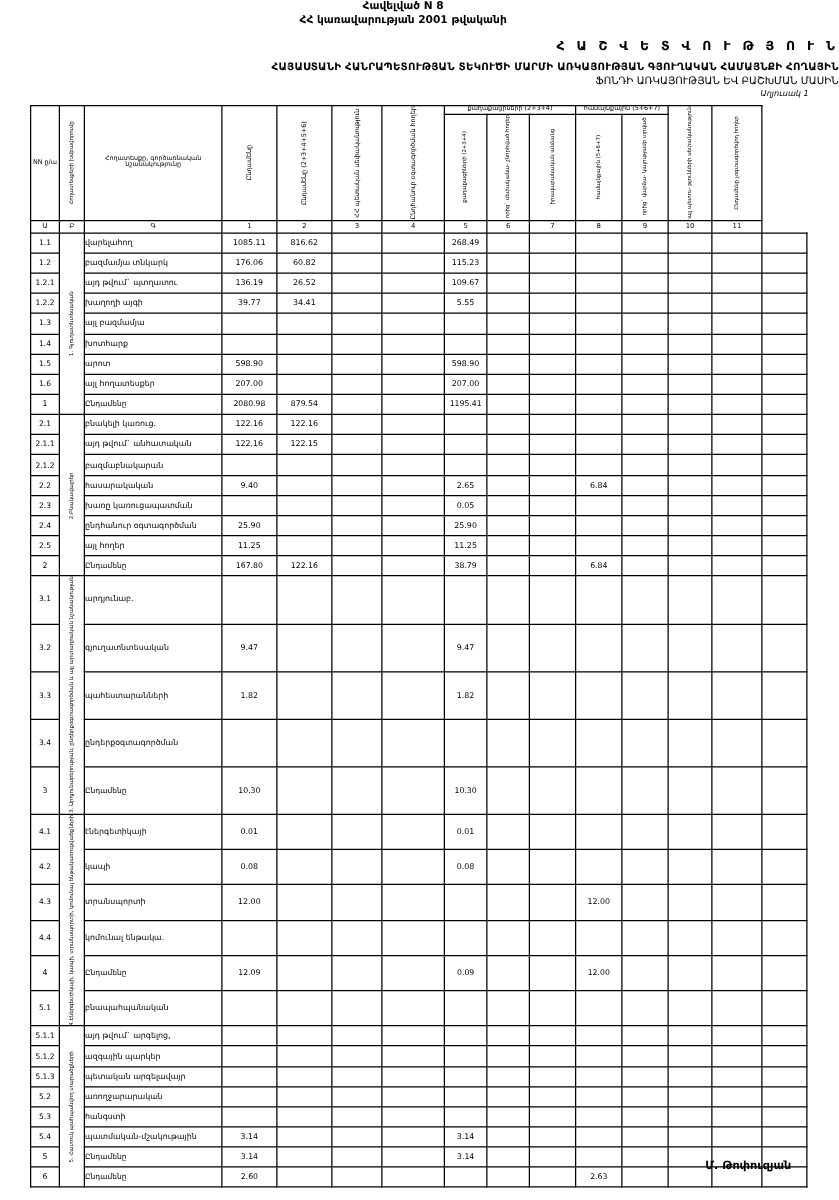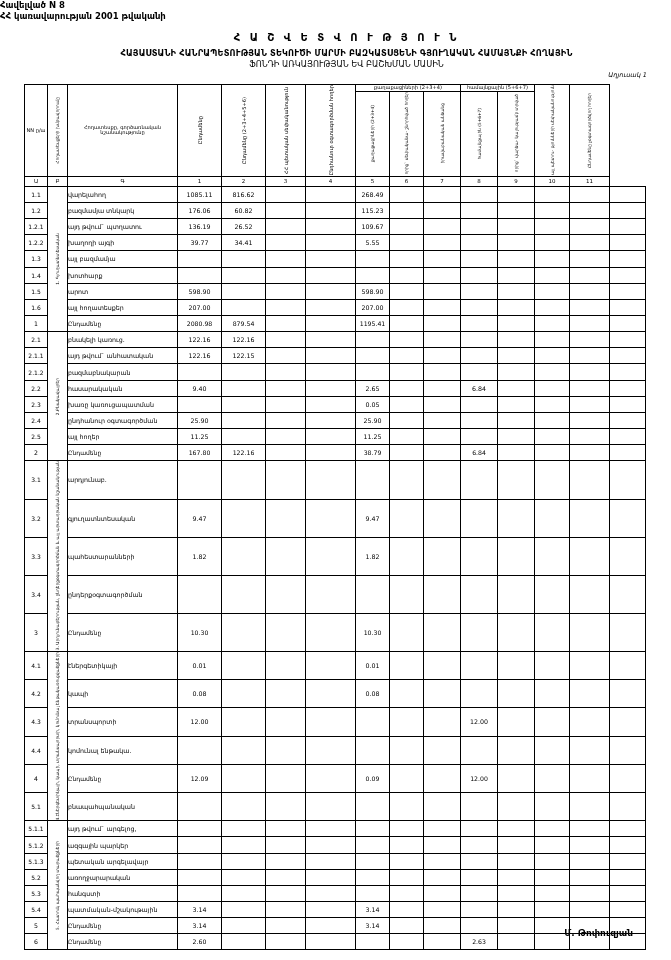--- a/index.html
+++ b/index.html
@@ -15,30 +15,30 @@
     position: relative;
     overflow: hidden;
   }
   .page {
     position: relative;
     width: 671px;
     height: 960px;
     padding: 0;
   }
   .hdr {
-    text-align: left;
+    text-align: center;
     padding-right: 26px;
     font-size: 8.5px;
     line-height: 11px;
     font-weight: bold;
   }
   .hdr div { white-space: nowrap; }
   .title-block {
     margin-top: 10px;
-    text-align: center;
+    text-align: right;
     padding-left: 22px;
   }
   .t-main {
     font-size: 10px;
     font-weight: bold;
     letter-spacing: 3px;
   }
   .t-sub {
     font-size: 8.2px;
     font-weight: bold;
@@ -158,21 +158,21 @@
 
 <div class="page">
 
   <div class="hdr">
     <div>Հավելված N 8</div>
     <div>ՀՀ կառավարության 2001 թվականի</div>
   </div>
 
   <div class="title-block">
     <div class="t-main">Հ Ա Շ Վ Ե Տ Վ Ո Ւ Թ Յ Ո Ւ Ն</div>
-    <div class="t-sub">ՀԱՅԱՍՏԱՆԻ ՀԱՆՐԱՊԵՏՈՒԹՅԱՆ ՏԵԿՈՒԾԻ ՄԱՐՄԻ ԲԱԶԿԱՏՍՑԵՆԻ ԳՅՈՒՂԱԿԱՆ ՀԱՄԱՅՆՔԻ ՀՈՂԱՅԻՆ</div>
+    <div class="t-sub">ՀԱՅԱՍՏԱՆԻ ՀԱՆՐԱՊԵՏՈՒԹՅԱՆ ՏԵԿՈՒԾԻ ՄԱՐՄԻ ԱՌԿԱՅՈՒԹՅԱՆ ԳՅՈՒՂԱԿԱՆ ՀԱՄԱՅՆՔԻ ՀՈՂԱՅԻՆ</div>
     <div class="t-sub2">ՖՈՆԴԻ ԱՌԿԱՅՈՒԹՅԱՆ ԵՎ ԲԱՇԽՄԱՆ ՄԱՍԻՆ</div>
   </div>
 
   <div class="units-row">
     <span class="thous">Աղյուսակ 1</span>
   </div>
 
   <table class="main">
     <colgroup>
       <col style="width:23px">

